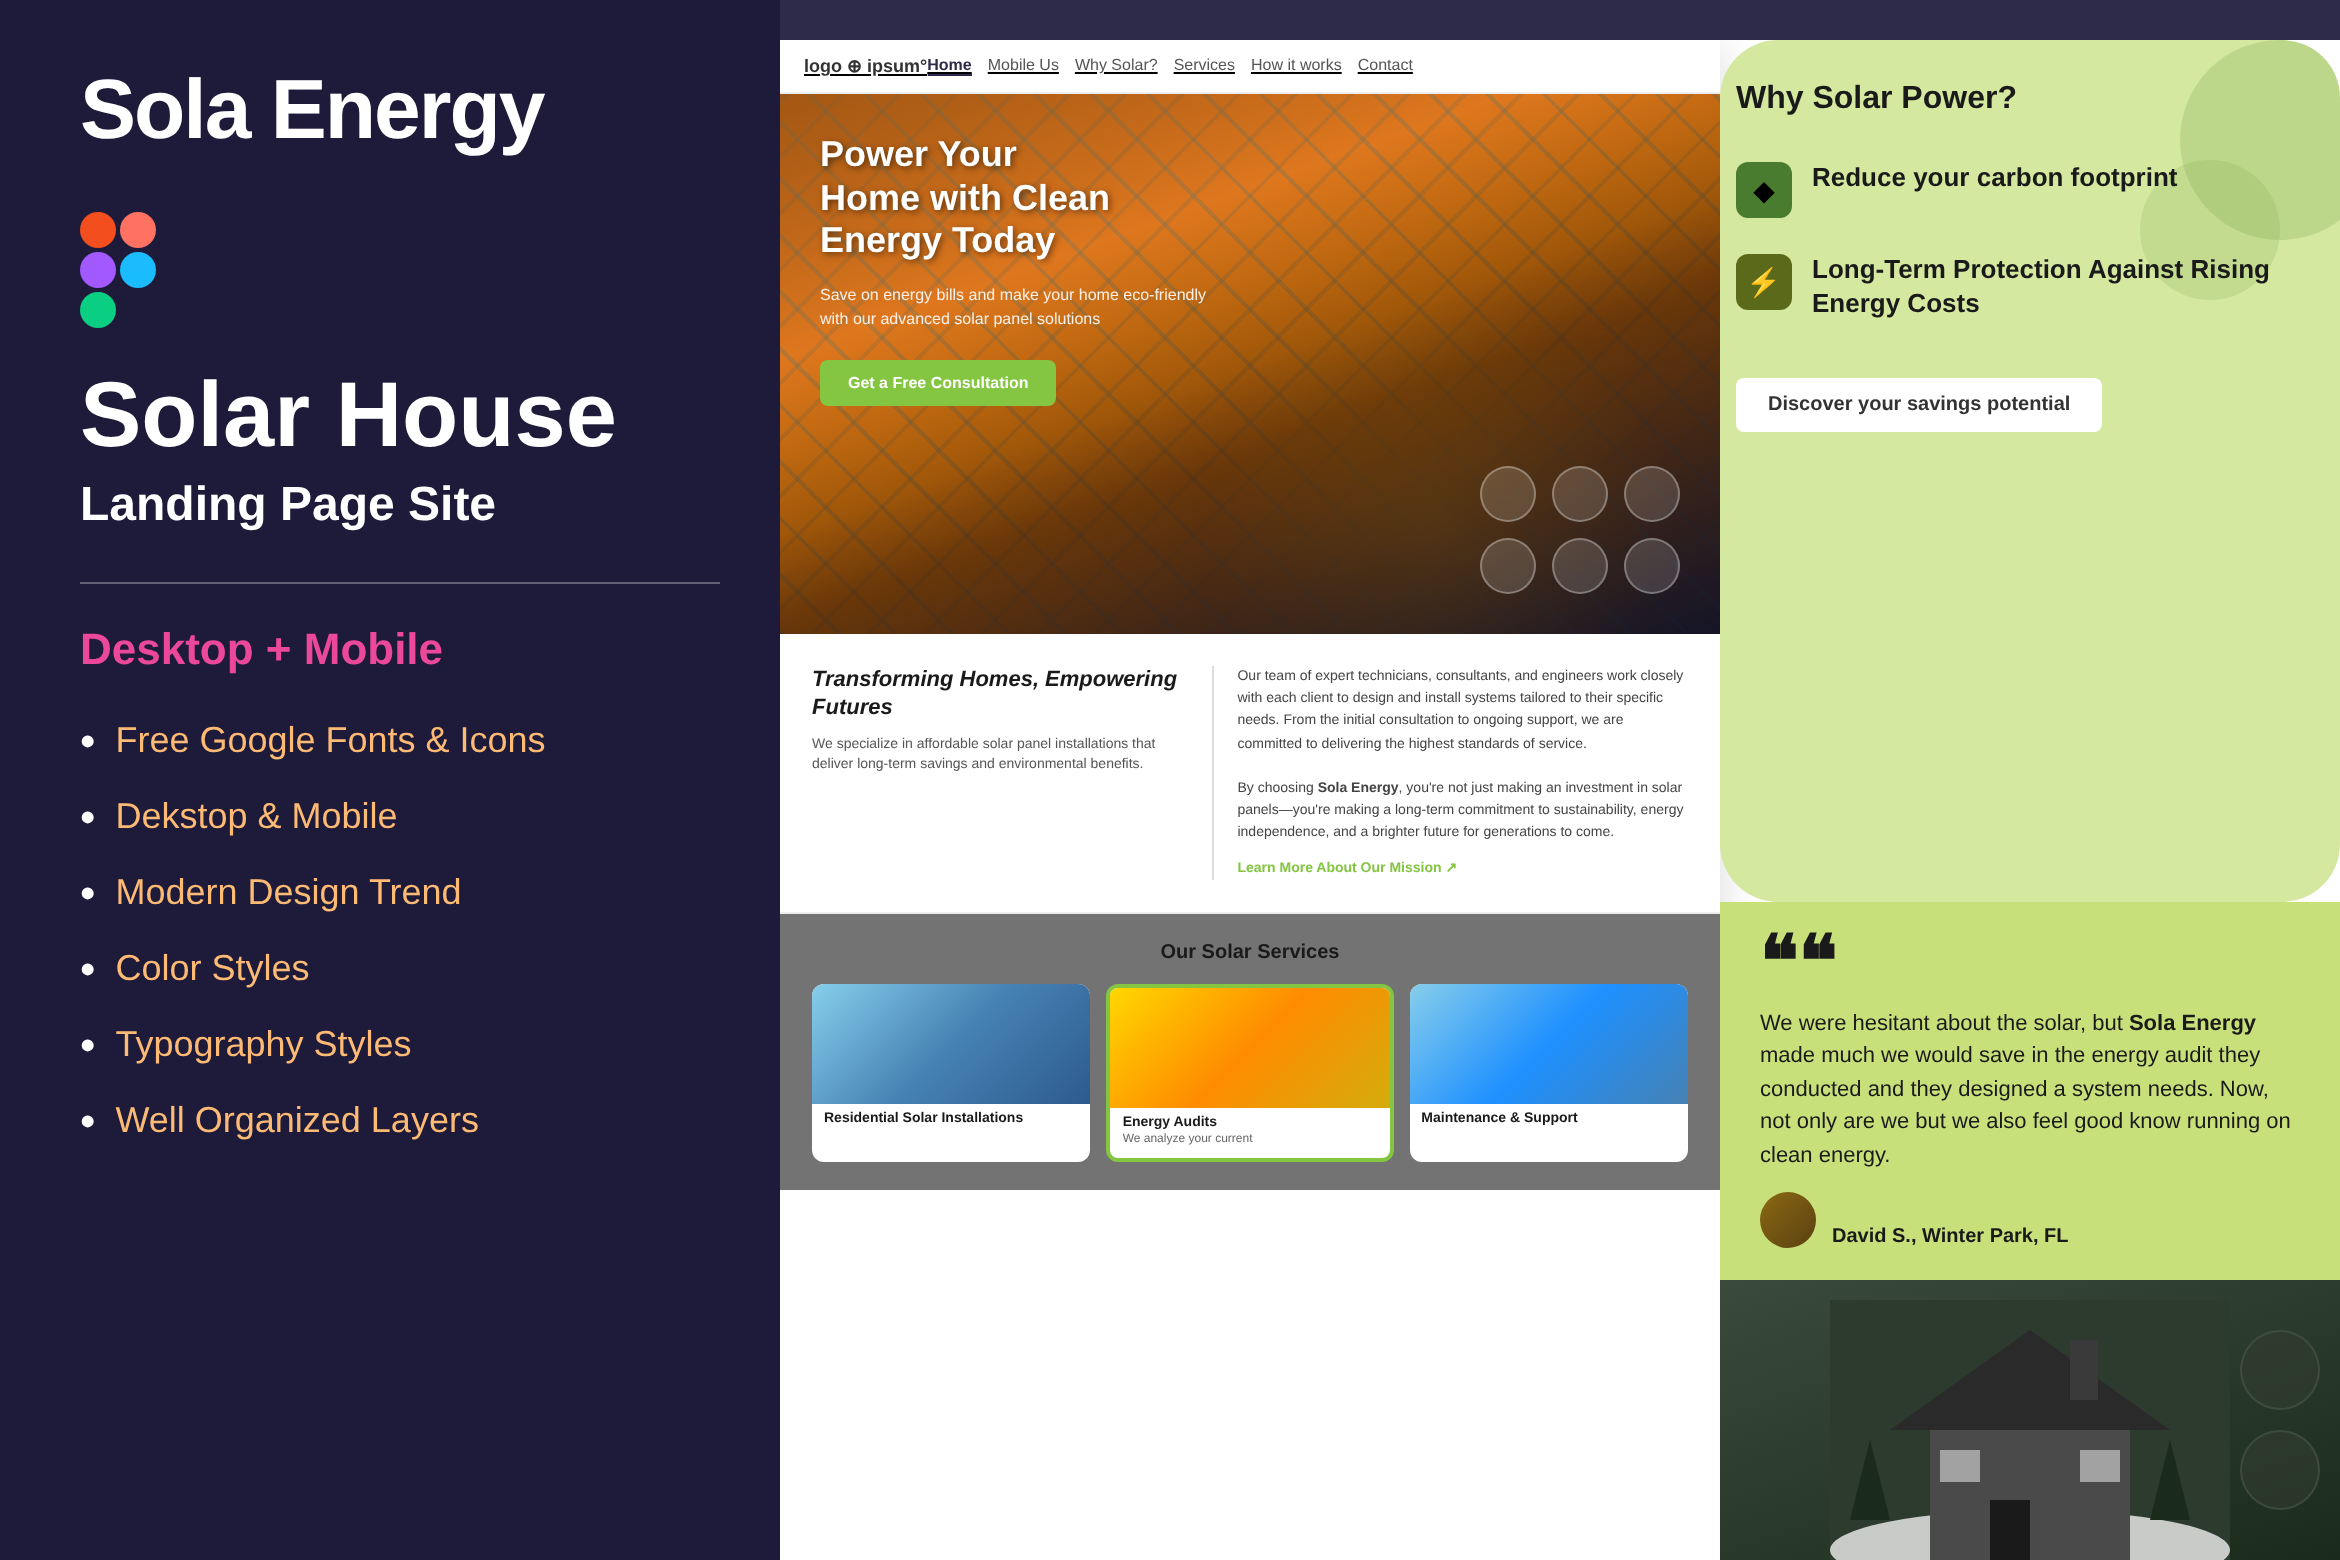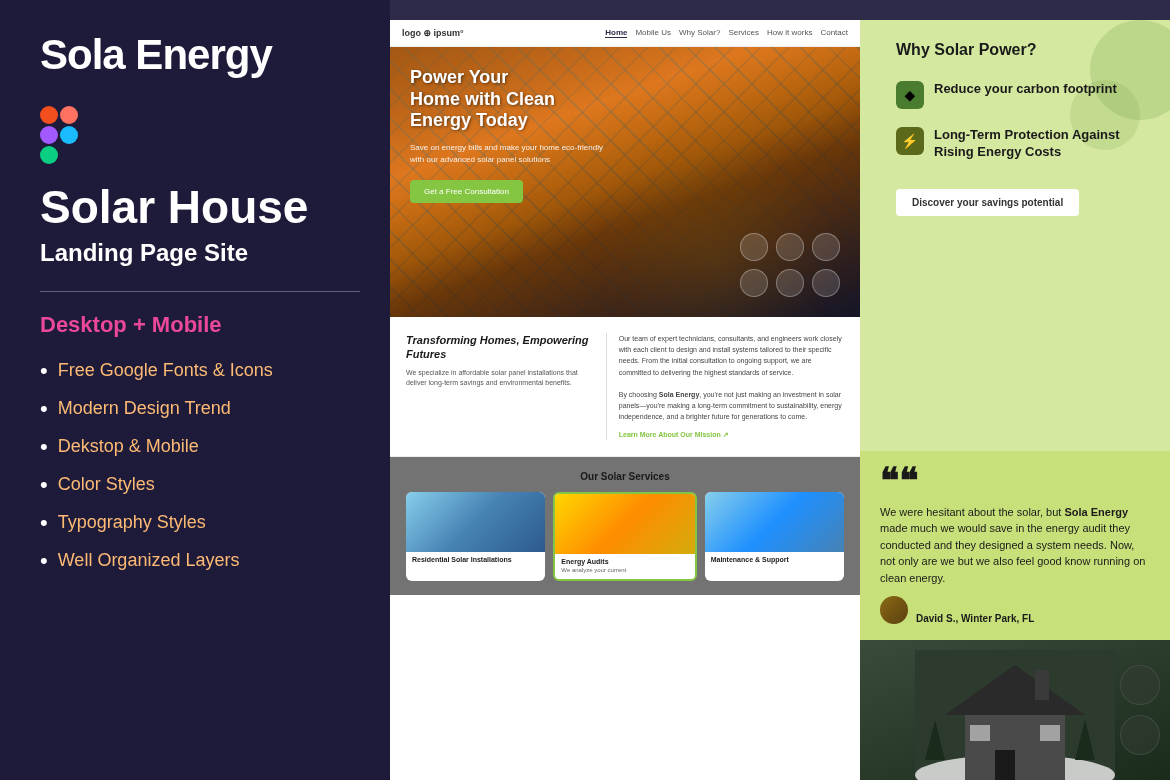--- a/index.html
+++ b/index.html
@@ -142,23 +142,23 @@
       position: relative;
       box-shadow: 0 4px 20px rgba(0,0,0,0.15);
     }
 
     
     .browser-bar {
       background: white;
       padding: 8px 12px;
       display: flex;
       align-items: center;
-      justify-content: space-between;
       border-bottom: 1px solid #eee;
       font-size: 9px;
+      text-decoration: underline;
     }
 
     .logo-ipsum {
       font-size: 9px;
       color: #333;
       font-weight: 600;
     }
 
     .nav-links {
       display: flex;
@@ -229,21 +229,21 @@
       opacity: 0.9;
       max-width: 200px;
     }
 
     .cta-button {
       background: #84c542;
       color: white;
       border: none;
       padding: 7px 14px;
       font-size: 8px;
-      font-weight: 400;
+      font-weight: 700;
       border-radius: 4px;
       cursor: pointer;
       text-align: right;
     }
 
     
     .circles-deco {
       position: absolute;
       right: 20px;
       bottom: 20px;
@@ -377,24 +377,25 @@
     .right-panel {
       flex: 1;
       display: flex;
       flex-direction: column;
       overflow: hidden;
     }
 
     
     .green-section {
       background: #d4e8a0;
-      padding: 20px 36px;
+      padding: 20px 8px;
       flex: 1;
       position: relative;
       overflow: hidden;
+      border-radius: 29px;
     }
 
     .green-title {
       font-size: 16px;
       font-weight: 800;
       color: #1a1a1a;
       margin-bottom: 20px;
       line-height: 1.3;
     }
 
@@ -566,22 +567,22 @@
 
   <div class="product-title">Solar House</div>
   <div class="product-subtitle">Landing Page Site</div>
 
   <div class="divider"></div>
 
   <div class="platform-label">Desktop + Mobile</div>
 
   <ul class="features-list">
     <li>Free Google Fonts &amp; Icons</li>
+    <li>Dekstop &amp; Mobile</li>
     <li>Modern Design Trend</li>
-    <li>Dekstop &amp; Mobile</li>
     <li>Color Styles</li>
     <li>Typography Styles</li>
     <li>Well Organized Layers</li>
   </ul>
 </div>
 
 <div class="right-side">
   <div class="top-strip"></div>
 
   <div class="middle-row">

